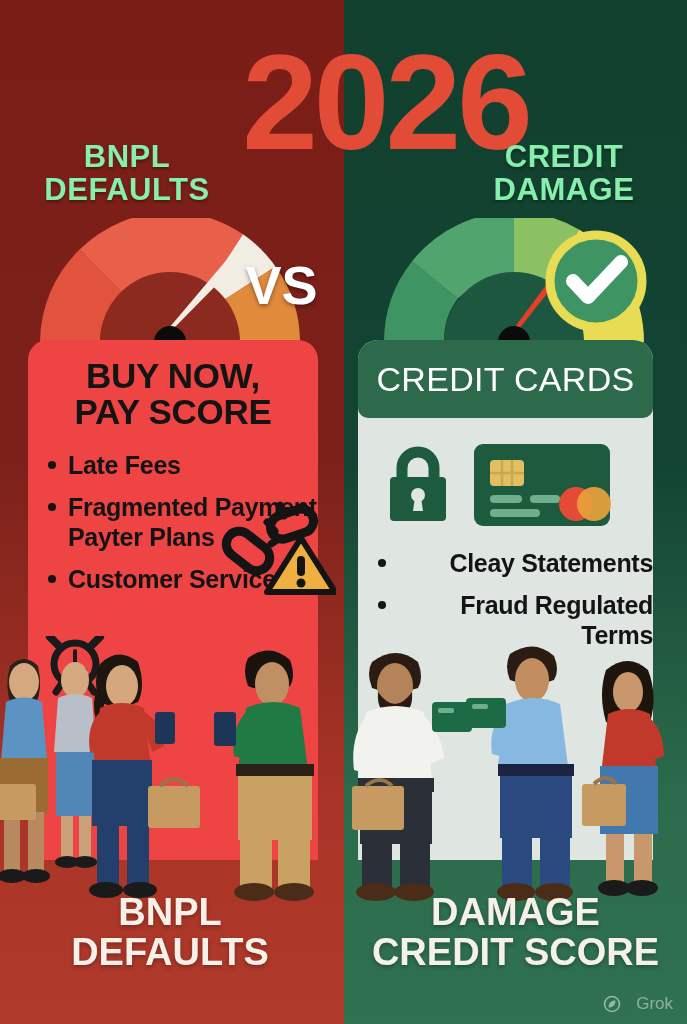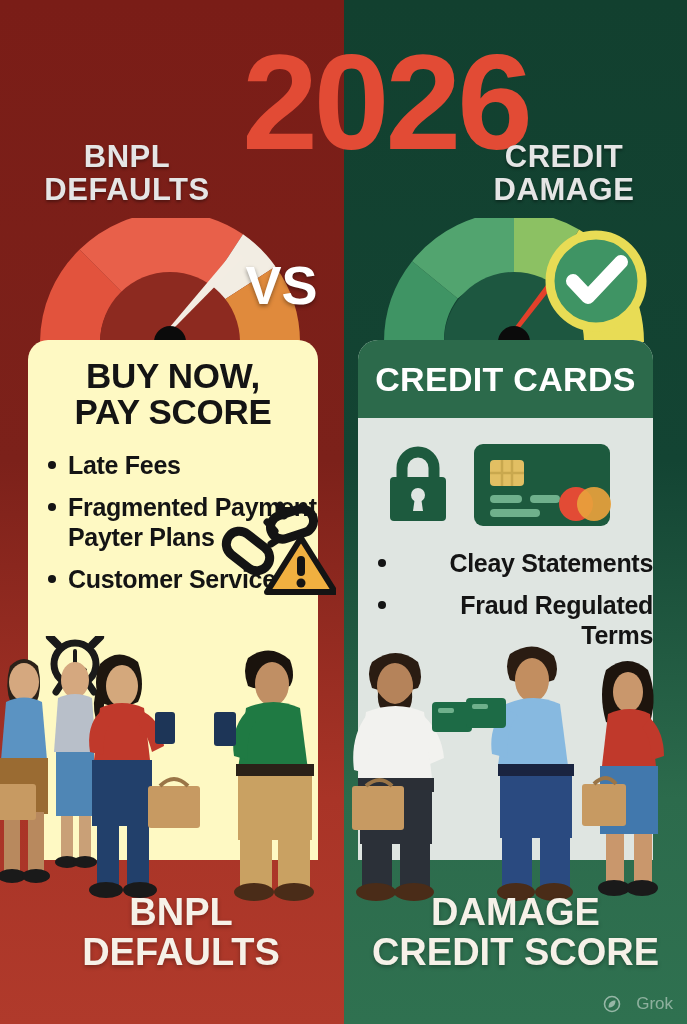--- a/index.html
+++ b/index.html
@@ -19,21 +19,21 @@
   .year{
     position:absolute;top:34px;left:0;width:687px;text-align:center;
     font-size:136px;line-height:136px;font-weight:bold;color:#e24b35;
     letter-spacing:-4px;font-family:"Liberation Sans", sans-serif;
     z-index:5;
     margin-left:42px;
   }
 
   
   .top-head{
-    position:absolute;color:#e5e5e5;font-weight:bold;
+    position:absolute;color:#86efac;font-weight:bold;
     font-size:31px;line-height:33px;letter-spacing:.5px;z-index:6;
     text-shadow:0 2px 3px rgba(0,0,0,.35);
   }
   .top-head-left{left:22px;top:140px;width:210px;text-align:center;}
   .top-head-right{right:18px;top:140px;width:210px;text-align:center;}
 
   
   .vs{
     position:absolute;left:0;width:563px;top:258px;text-align:center;
     font-size:54px;line-height:54px;font-weight:bold;color:#ffffff;z-index:9;
@@ -47,30 +47,30 @@
   .gauge svg{display:block;}
   .gauge-hub{
     position:absolute;width:32px;height:32px;border-radius:50%;
     background:#0b0b0b;left:124px;top:108px;
   }
 
   
   .panel{position:absolute;z-index:7;overflow:hidden;}
   .panel-left{
     left:28px;top:340px;width:290px;height:520px;
-    background:#fef9c3;border-radius:20px 20px 0 0;
+    background:#ef4444;border-radius:20px 20px 0 0;
   }
   .panel-right{
     left:358px;top:340px;width:295px;height:520px;
     background:#dfe5e1;border-radius:20px 20px 0 0;
   }
   .panel-head-green{
-    background:#2c6a4b;color:#ffffff;font-weight:bold;
+    background:#2c6a4b;color:#ffffff;font-weight:normal;
     font-size:34px;line-height:34px;letter-spacing:.3px;
-    padding:22px 0 22px 0;text-align:center;
+    padding:22px 0 22px 0;text-align:center;border-radius:10px;
   }
   .panel-title-dark{
     color:#141414;font-weight:bold;font-size:35px;line-height:36px;
     text-align:center;padding:18px 10px 4px 10px;letter-spacing:-.3px;
   }
 
   
   ul.bullets{list-style:none;margin:0;padding:16px 0 0 18px;}
   ul.bullets li{
     position:relative;color:#141414;font-weight:bold;
@@ -94,21 +94,21 @@
   .people{position:absolute;z-index:8;}
   .people-left{left:0;top:636px;width:344px;height:266px;}
   .people-right{left:344px;top:636px;width:343px;height:266px;}
 
   
   .bottom-cap{
     position:absolute;bottom:52px;color:#f6f1e8;font-weight:bold;
     font-size:38px;line-height:40px;text-align:center;z-index:10;
     text-shadow:0 2px 4px rgba(0,0,0,.3);
   }
-  .bottom-cap-left{left:19px;width:324px;}
+  .bottom-cap-left{left:8px;width:324px;}
   .bottom-cap-right{left:352px;width:327px;}
 
   
   .watermark{
     position:absolute;right:14px;bottom:10px;z-index:12;
     display:flex;align-items:center;gap:15px;
     color:rgba(235,240,236,.5);font-size:17px;
   }
 </style>
 </head>

